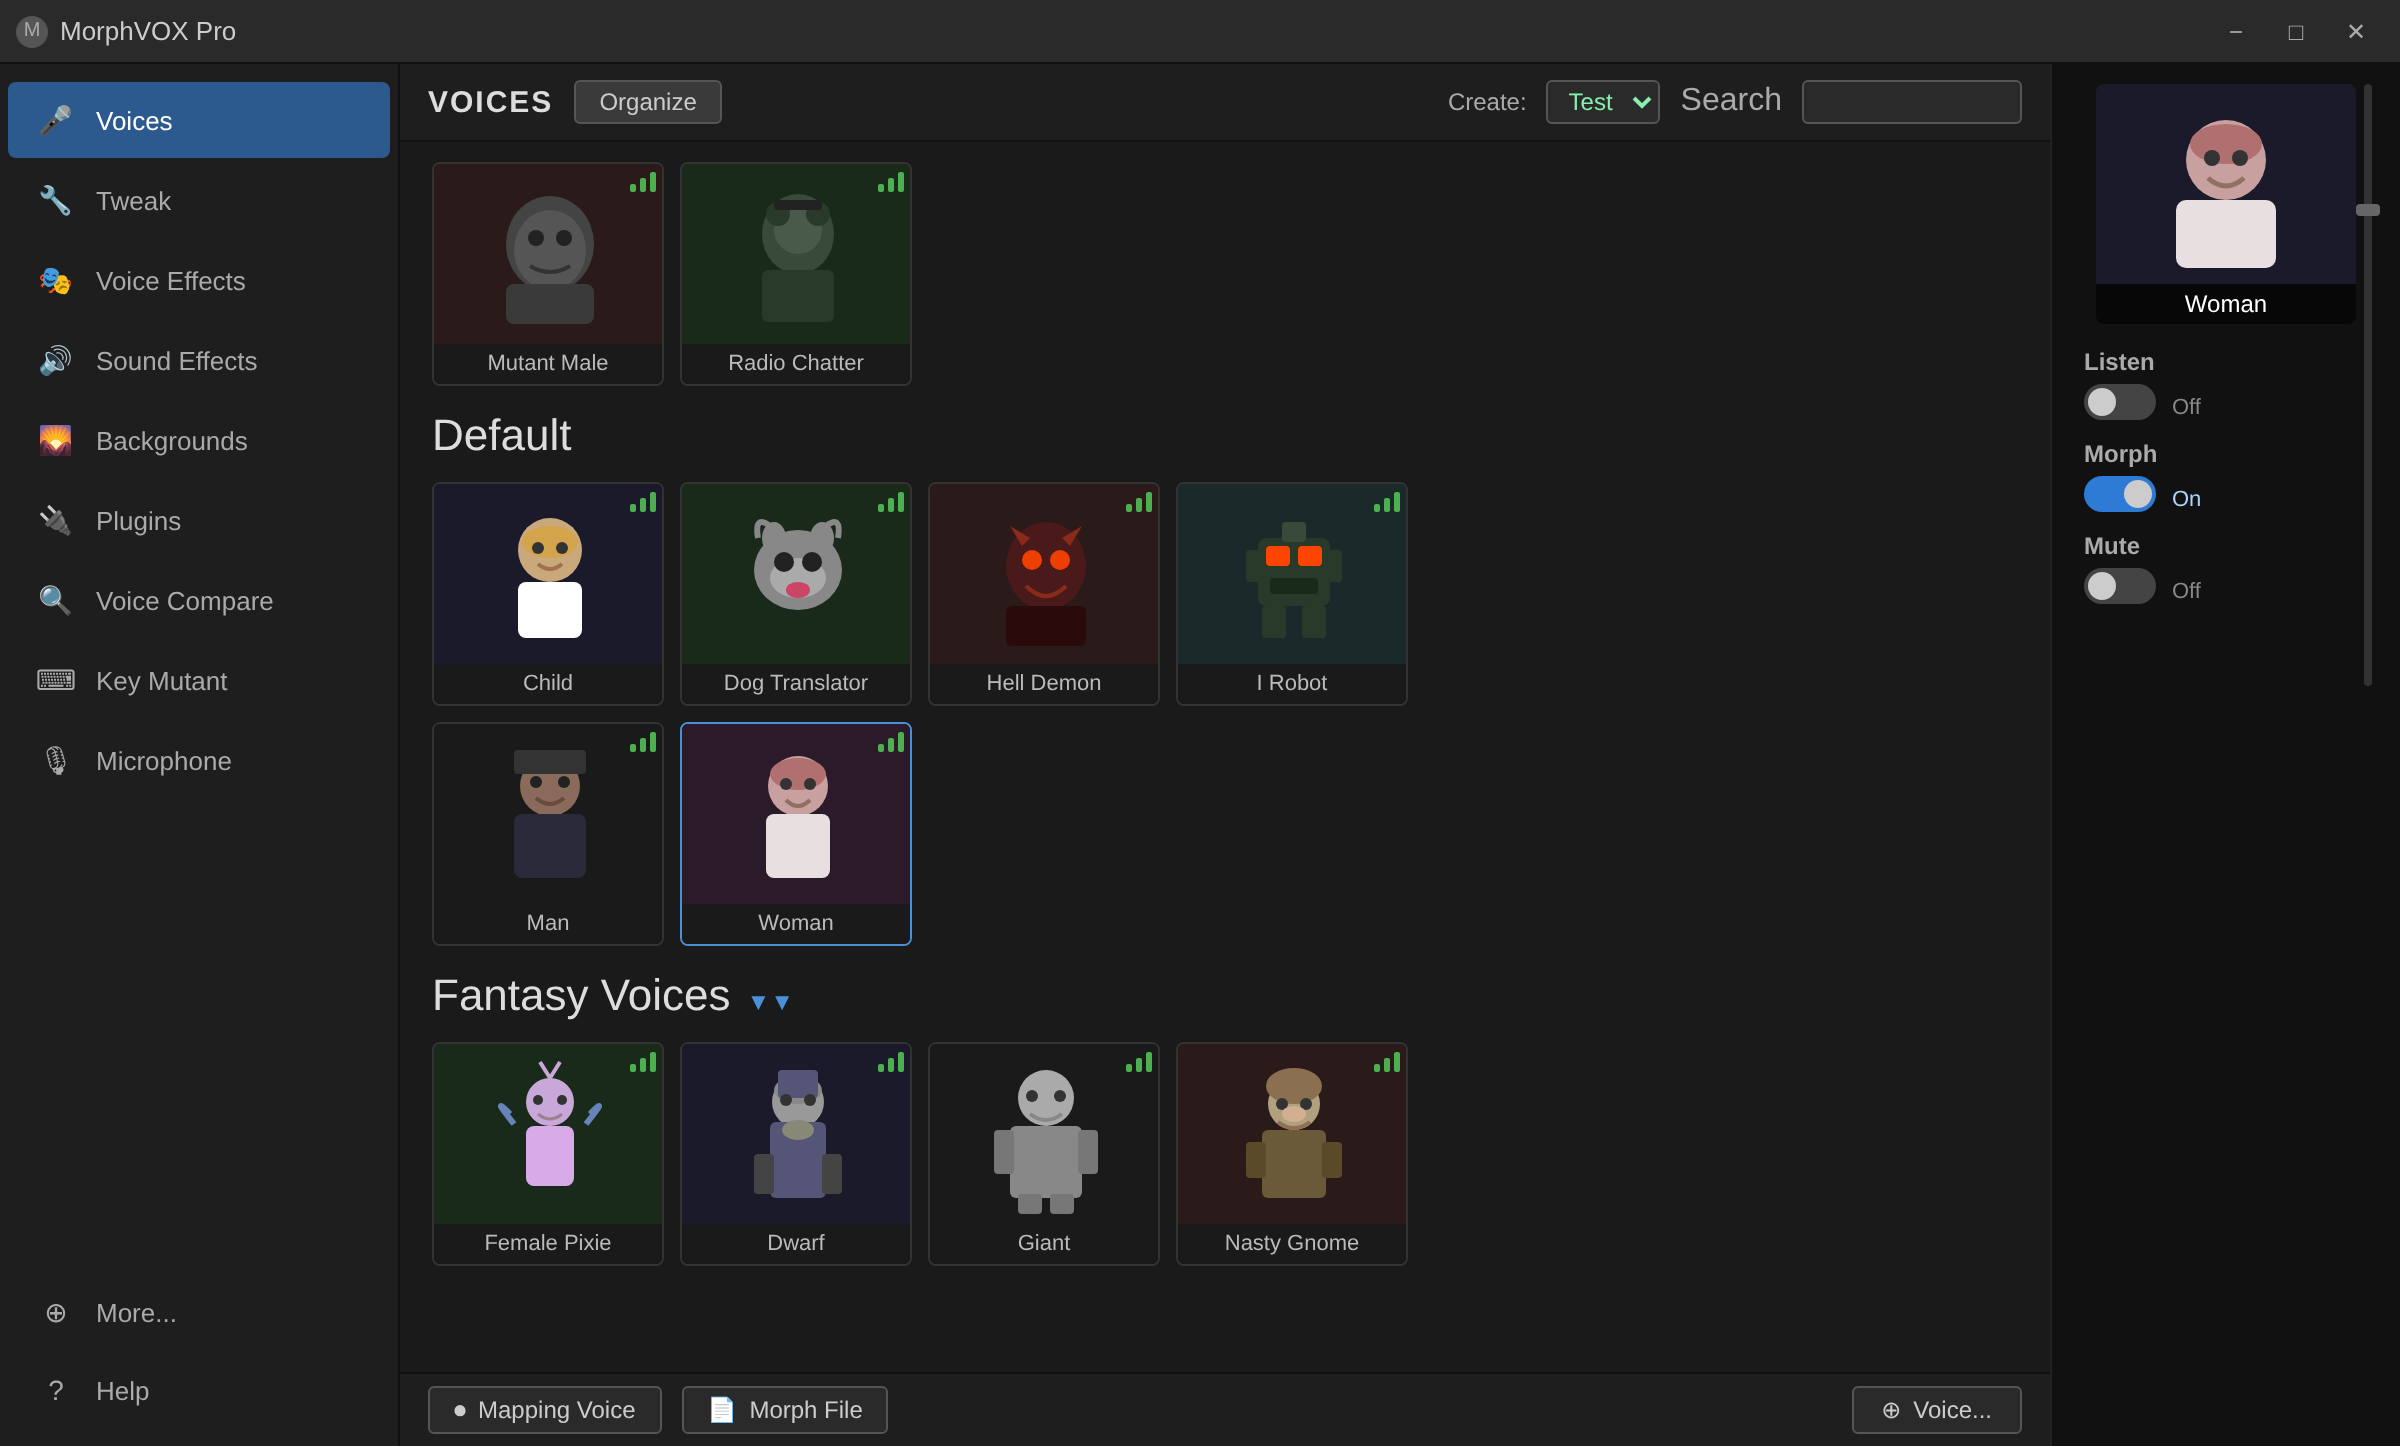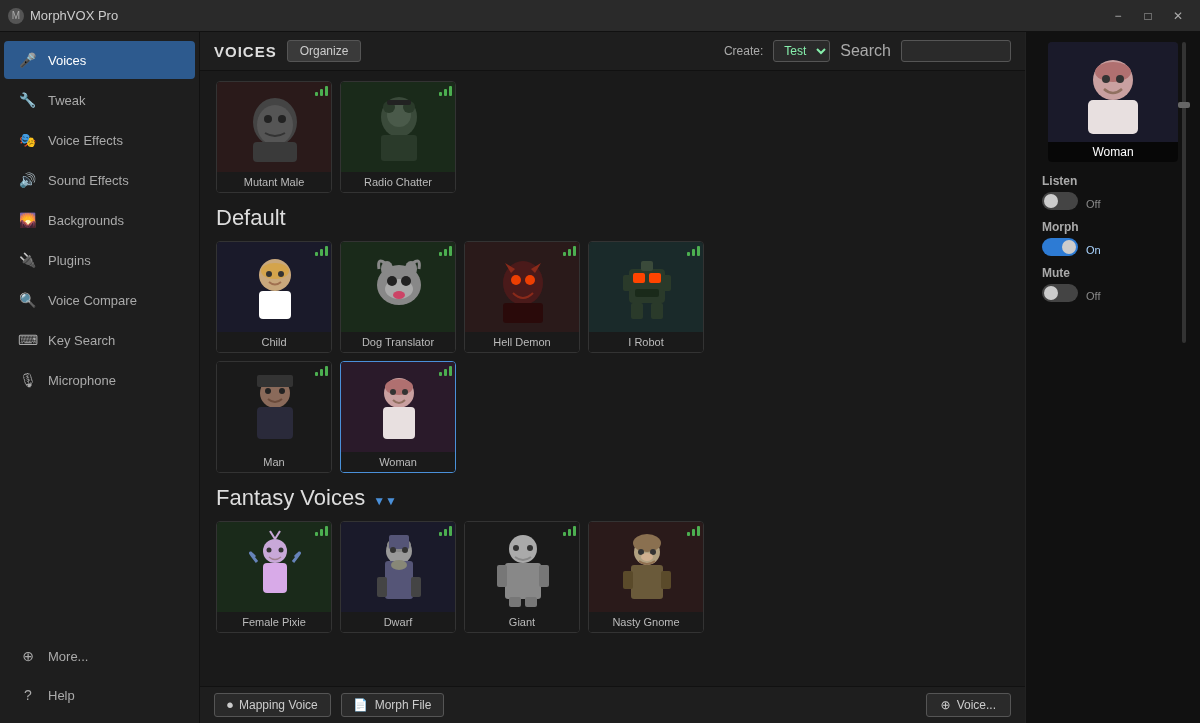--- a/index.html
+++ b/index.html
@@ -425,21 +425,21 @@
     <div class="sidebar-item">
       <span class="icon">🔌</span>
       <span>Plugins</span>
     </div>
     <div class="sidebar-item">
       <span class="icon">🔍</span>
       <span>Voice Compare</span>
     </div>
     <div class="sidebar-item">
       <span class="icon">⌨</span>
-      <span>Key Search</span>
+      <span>Key Mutant</span>
     </div>
     <div class="sidebar-item">
       <span class="icon">🎙</span>
       <span>Microphone</span>
     </div>
     <div class="sidebar-spacer"></div>
     <div class="sidebar-bottom">
       <div class="sidebar-item">
         <span class="icon">⊕</span>
         <span>More...</span>

